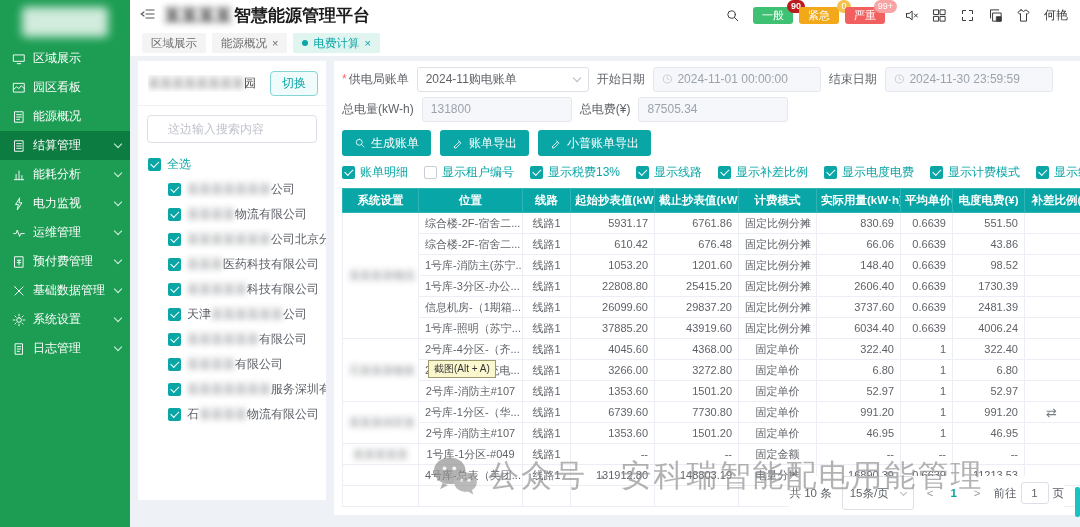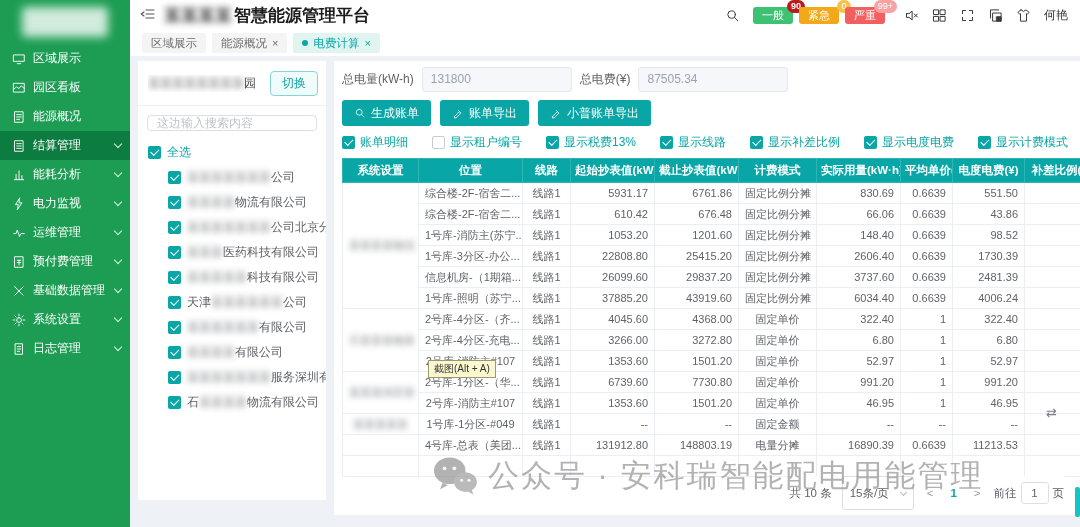--- a/index.html
+++ b/index.html
@@ -35,21 +35,21 @@
   .tab .dot { width:6px; height:6px; border-radius:50%; background:#0aa5a5; }
   .tab .x { font-size:11px; line-height:1; }
 
   
   .content { position:absolute; left:130px; right:0; top:56px; bottom:0; background:#eef1f5; }
   .tree-panel { position:absolute; left:8px; top:5px; width:188px; bottom:27px; background:#fff; overflow:hidden; }
   .park-row { display:flex; align-items:center; padding:10px 8px 9px 10px; border-bottom:1px solid #f0f0f0; }
   .park-name { flex:1; font-size:12px; color:#444; white-space:nowrap; overflow:hidden; }
   .switch-btn { border:1px solid #86d5d5; color:#0aa5a5; background:#f0fbfb; font-size:12px; padding:3px 11px; border-radius:4px; cursor:pointer; flex:none; }
   .tree-search { margin:9px 9px 7px 9px; }
-  .tree-search input { width:100%; height:16px; border:1px solid #dcdfe6; border-radius:4px; padding:0 9px; font-size:12px; color:#000000; outline:none; }
+  .tree-search input { width:100%; height:28px; border:1px solid #dcdfe6; border-radius:4px; padding:0 20px; font-size:12px; color:#000000; outline:none; }
   .tree-search input::placeholder { color:#bfc3cb; }
   .tree-list { padding:2px 0 0 10px; }
   .tree-row { display:flex; align-items:center; gap:6px; height:25px; white-space:nowrap; overflow:hidden; cursor:pointer; }
   .tree-row.child { padding-left:20px; }
   .tree-row .t-label { font-size:12px; color:#5c6066; }
   .select-all-label { color:#0aa5a5; font-size:12px; }
   .cb { width:13px; height:13px; border-radius:2px; display:inline-flex; align-items:center; justify-content:center; flex:none; cursor:pointer; }
   .cb.on { background:#0aa5a5; }
   .cb.on::after { content:""; width:7px; height:3.5px; border-left:1.6px solid #fff; border-bottom:1.6px solid #fff; transform:rotate(-45deg) translate(0.5px,-1px); }
   .cb.off { background:#fff; border:1px solid #c8ccd4; }
@@ -64,21 +64,21 @@
   .sel-box .caret { margin-left:auto; width:6px; height:6px; border-right:1.3px solid #b4b9c2; border-bottom:1.3px solid #b4b9c2; transform:rotate(45deg); margin-top:-3px; }
   .dis-input { height:25px; border:1px solid #e4e7ed; border-radius:3px; background:#f5f7fa; display:flex; align-items:center; gap:5px; padding:0 8px; color:#9ca3ad; }
   .dis-input svg { width:12px; height:12px; stroke:#b7bcc4; fill:none; stroke-width:1.5; }
   .dis-input input { border:none; background:transparent; color:#9ca3ad; font-size:12px; width:100%; outline:none; }
   .w-date { width:168px; } .w-num { width:150px; }
 
   .btn-row { display:flex; align-items:center; gap:9px; margin:9px 0 8px 0; }
   .tl-btn { height:26px; background:#0aa6a6; color:#fff; border:none; border-radius:3px; font-size:12px; padding:0 12px; display:inline-flex; align-items:center; gap:5px; cursor:pointer; font-family:Liberation Sans, sans-serif; }
   .tl-btn svg { width:12px; height:12px; stroke:#fff; fill:none; stroke-width:1.6; stroke-linecap:round; stroke-linejoin:round; }
 
-  .opt-row { display:flex; align-items:center; gap:24px; margin:4px 0 7px 0; white-space:nowrap; }
+  .opt-row { display:flex; align-items:center; gap:16px; margin:4px 0 7px 0; white-space:nowrap; }
   .opt { display:inline-flex; align-items:center; gap:5px; cursor:pointer; }
   .opt .o-label { color:#0aa5a5; font-size:12px; }
 
   
   table.bill { border-collapse:collapse; table-layout:fixed; width:760px; }
   table.bill th { background:#08a6a6; color:#fff; font-weight:bold; font-size:11.5px; height:24px; text-align:center; border:1px solid #2eb5b5; padding:0 4px; white-space:nowrap; overflow:hidden; }
   table.bill td { height:21px; border:1px solid #ebeef5; font-size:11px; color:#5f6368; padding:0 6px; white-space:nowrap; overflow:hidden; background:#fff; }
   td.c { text-align:center; } td.r { text-align:right; }
   .tenant-cell { text-align:center; font-size:11px; color:#6a6e74; }
 
@@ -331,20 +331,43 @@
         </div>
         <div class="tree-row child">
           <span class="cb on"></span>
           <span class="t-label"><span>石</span><span class="blur">某某某某</span><span>物流有限公司</span></span>
         </div>
       </div>
   </section>
 
   <section class="table-panel">
 
+    <div class="f-row">
+      <span class="f-label req">供电局账单</span>
+      <div class="sel-box">
+        <span>2024-11购电账单</span>
+        <span class="caret"></span>
+      </div>
+      <span class="f-label">开始日期</span>
+      <div class="dis-input w-date">
+        <svg viewBox="0 0 24 24">
+            <circle cx="12" cy="12" r="9"></circle>
+            <path d="M12 7v5l4 2"></path>
+          </svg>
+        <input readonly="" value="2024-11-01 00:00:00" style="">
+      </div>
+      <span class="f-label">结束日期</span>
+      <div class="dis-input w-date">
+        <svg viewBox="0 0 24 24">
+            <circle cx="12" cy="12" r="9"></circle>
+            <path d="M12 7v5l4 2"></path>
+          </svg>
+        <input readonly="" value="2024-11-30 23:59:59" style="">
+      </div>
+    </div>
 
     <div class="f-row">
       <span class="f-label">总电量(kW-h)</span>
       <div class="dis-input w-num">
         <input readonly="" value="131800" style="">
       </div>
       <span class="f-label">总电费(¥)</span>
       <div class="dis-input w-num">
         <input readonly="" value="87505.34" style="">
       </div>

